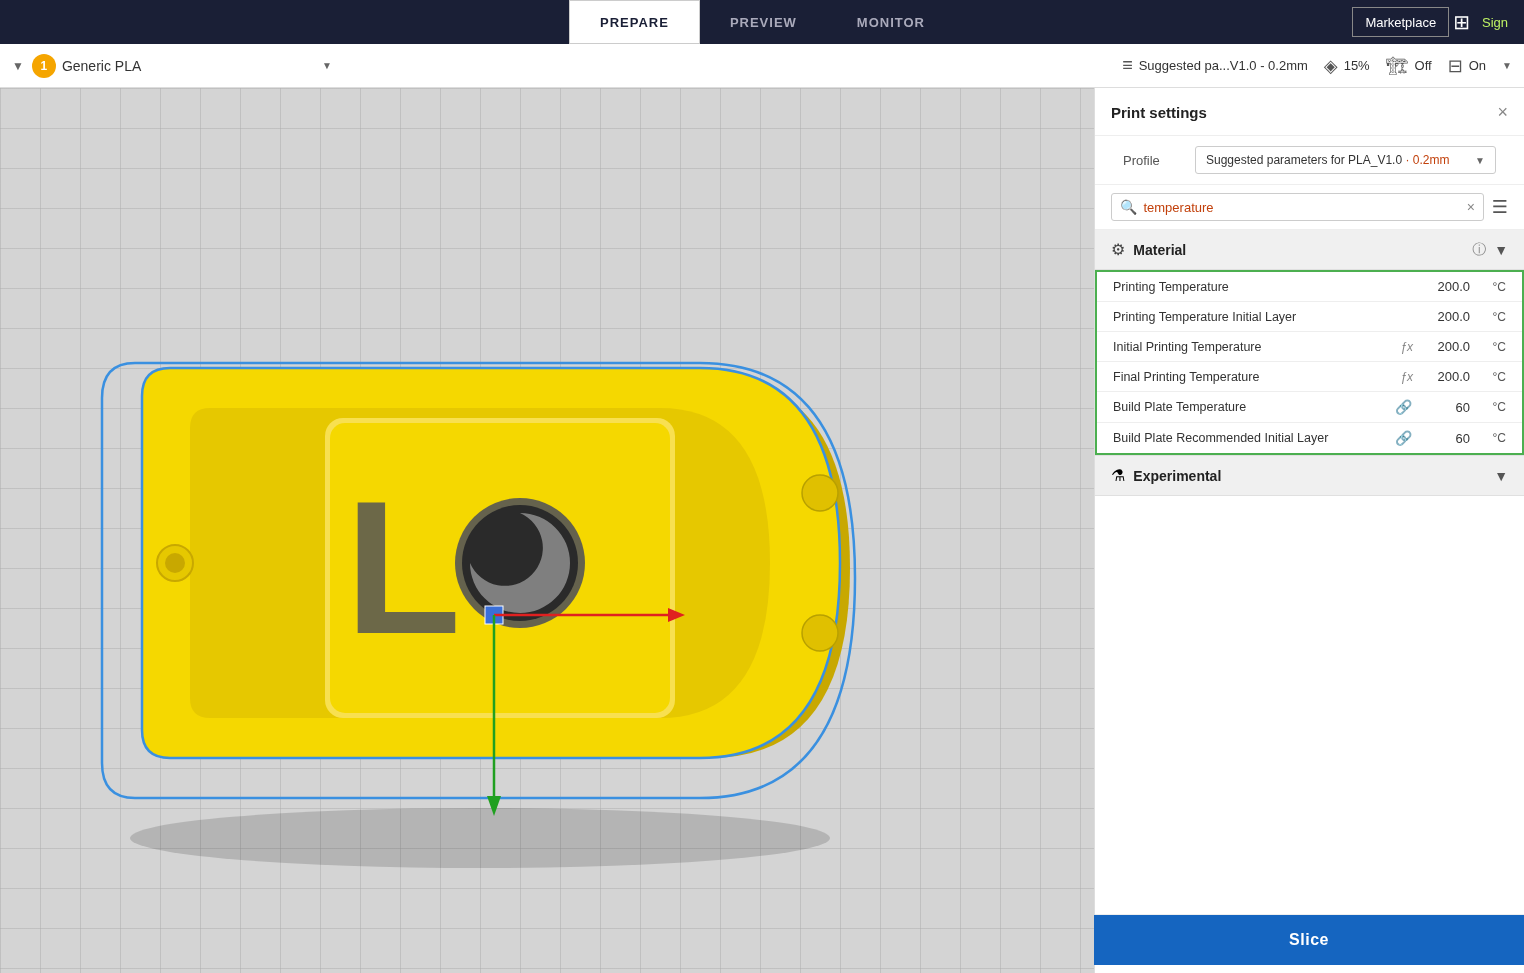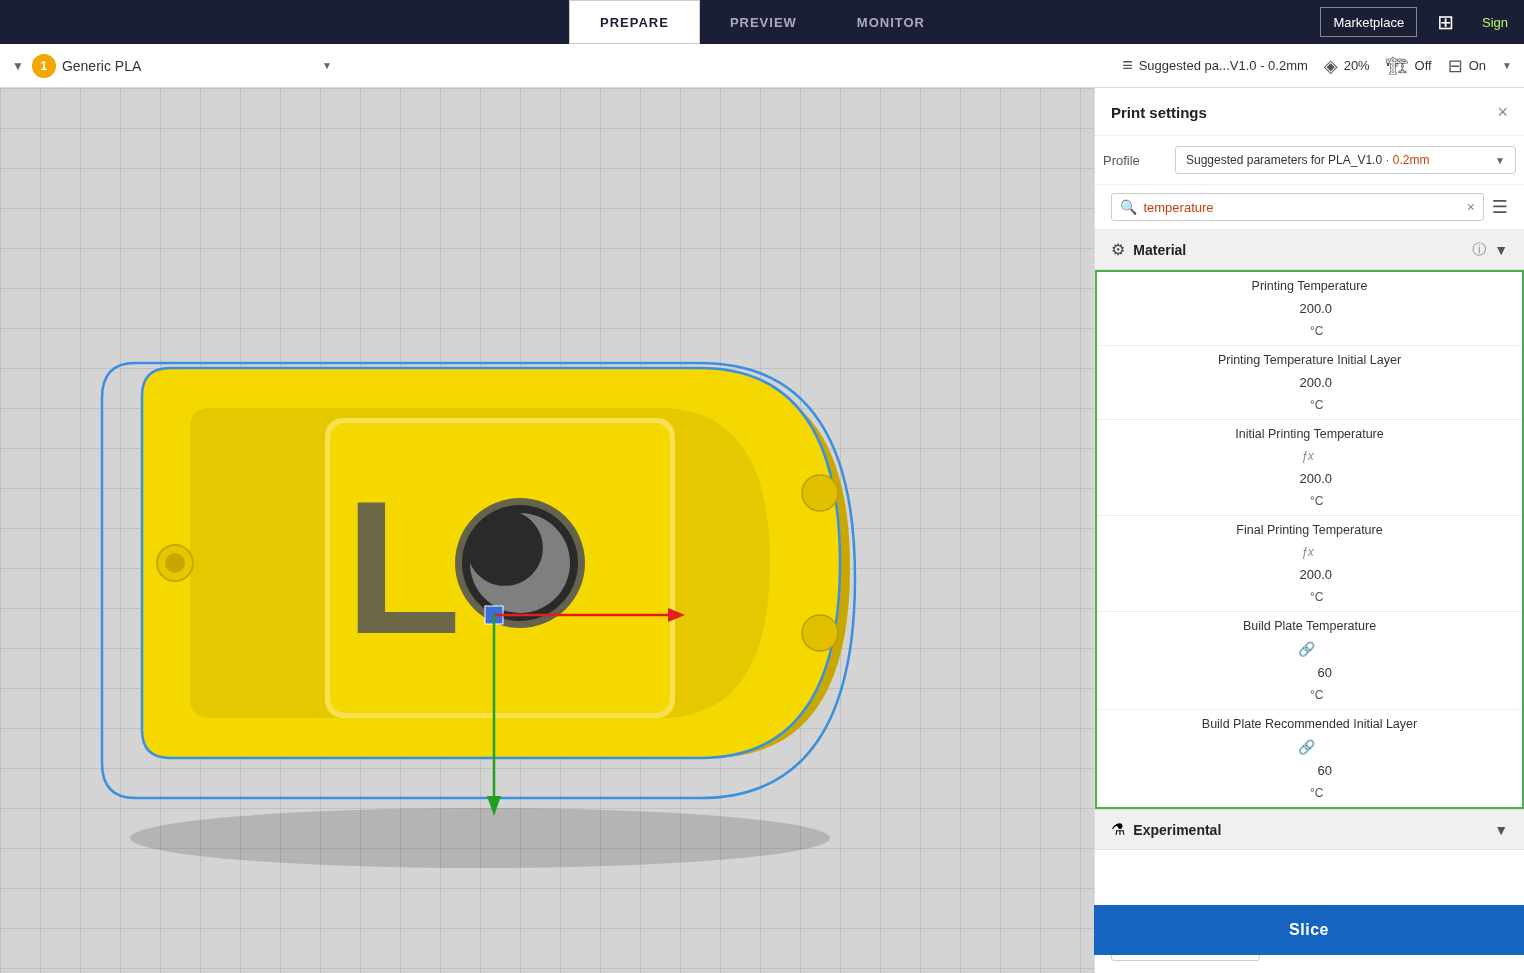--- a/index.html
+++ b/index.html
@@ -38,21 +38,21 @@
       background: white;
       border: 1.5px solid #ccc;
     }
     .nav-right {
       position: absolute;
       right: 0;
       top: 0;
       height: 44px;
       display: flex;
       align-items: center;
-      gap: 16px;
+      gap: 0;
       padding-right: 8px;
     }
     .marketplace-btn {
       border: 1.5px solid #888;
       color: white;
       background: transparent;
       padding: 4px 12px;
       font-size: 13px;
       cursor: pointer;
       height: 30px;
@@ -185,21 +185,21 @@
       color: #888;
       cursor: pointer;
       background: none;
       border: none;
     }
 
     
     .profile-row {
       display: flex;
       align-items: center;
-      padding: 10px 8px;
+      padding: 10px 28px;
       gap: 12px;
       border-bottom: 1px solid #eee;
     }
     .profile-label {
       font-size: 13px;
       color: #555;
       min-width: 60px;
     }
     .profile-select {
       flex: 1;
@@ -281,21 +281,20 @@
       border: 2px solid #4caf50;
       margin: 0;
     }
     .setting-row {
       display: flex;
       align-items: center;
       padding: 7px 16px;
       border-bottom: 1px solid #eee;
       background: white;
       gap: 8px;
-      flex-direction: column;
     }
     .setting-row:last-child { border-bottom: none; }
     .setting-name {
       flex: 1;
       font-size: 12.5px;
       color: #333;
     }
     .setting-fx {
       color: #888;
       font-size: 12px;
@@ -358,21 +357,21 @@
       padding: 8px 16px;
       background: white;
       cursor: pointer;
       font-size: 14px;
       color: #333;
     }
 
     
     #bottom-bar {
       position: absolute;
-      bottom: 18px;
+      bottom: 8px;
       right: 0;
       width: 430px;
       height: 50px;
       display: flex;
       align-items: flex-start;
     }
     .slice-btn {
       width: 100%;
       height: 50px;
       background: #1565c0;
@@ -432,21 +431,21 @@
   <div class="toolbar-divider"></div>
   <div class="toolbar-right">
 
     <div class="toolbar-item">
       <span class="toolbar-icon">≡</span>
       <span class="toolbar-label">Suggested pa...V1.0 - 0.2mm</span>
     </div>
 
     <div class="toolbar-item">
       <span class="toolbar-icon">◈</span>
-      <span class="toolbar-label">20%</span>
+      <span class="toolbar-label">15%</span>
     </div>
 
     <div class="toolbar-item">
       <span class="toolbar-icon">🏗</span>
       <span class="toolbar-label">Off</span>
     </div>
 
     <div class="toolbar-item">
       <span class="toolbar-icon">⊟</span>
       <span class="toolbar-label">On</span>

